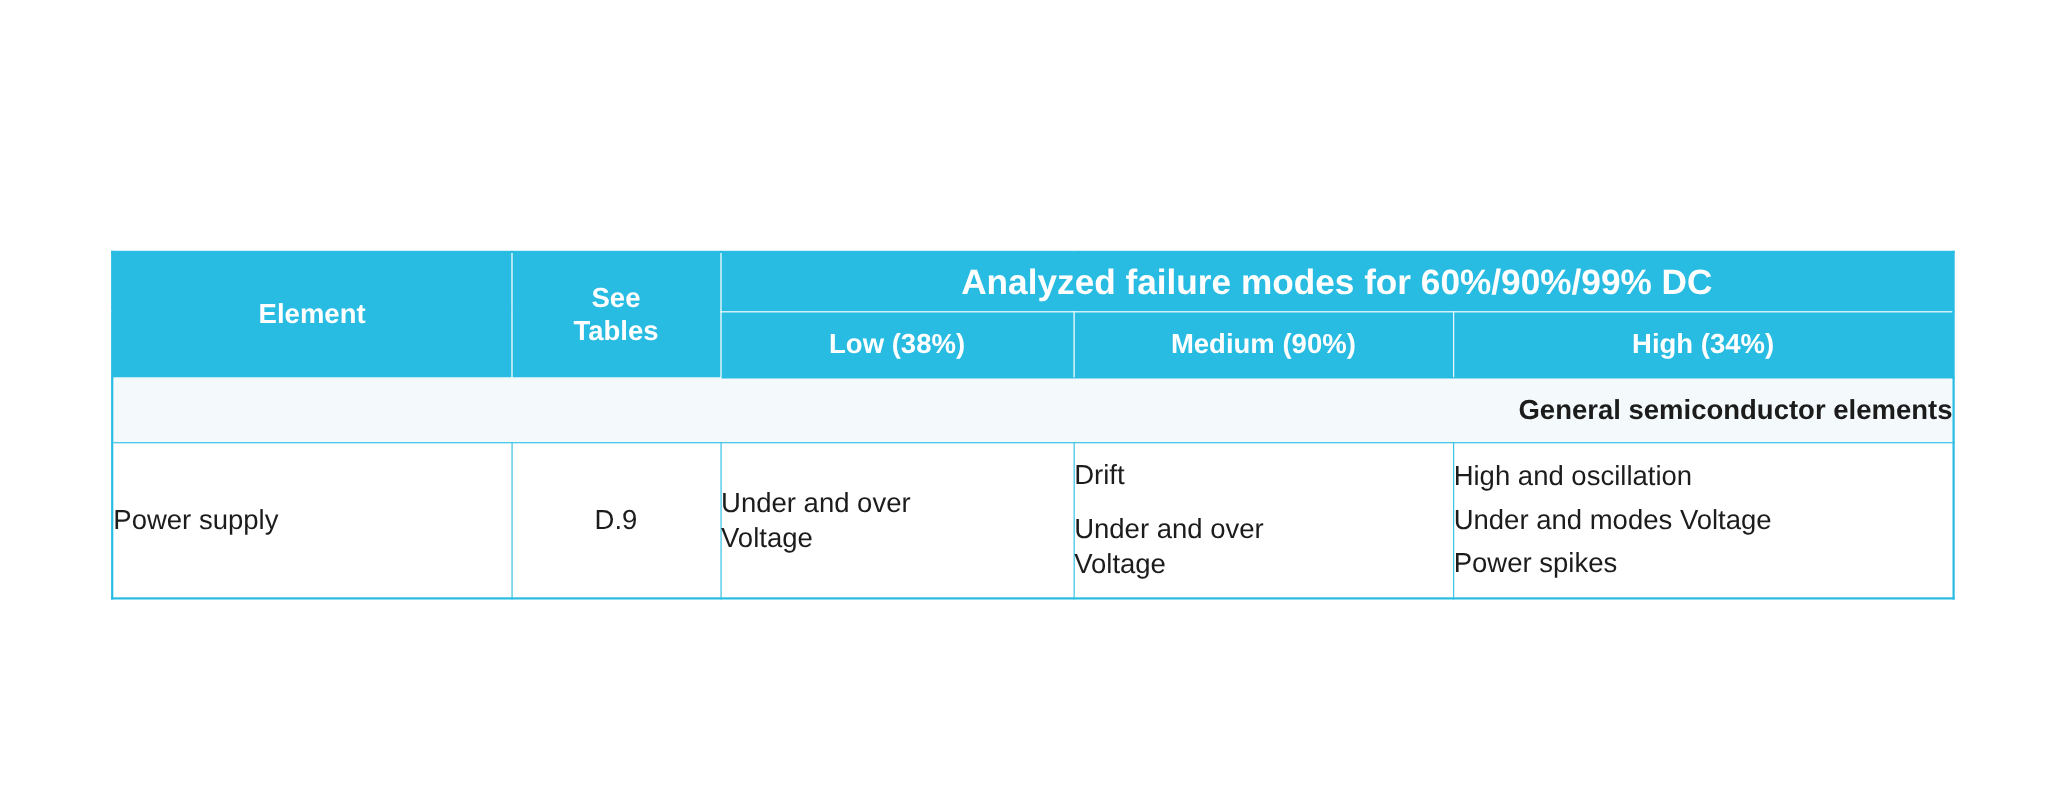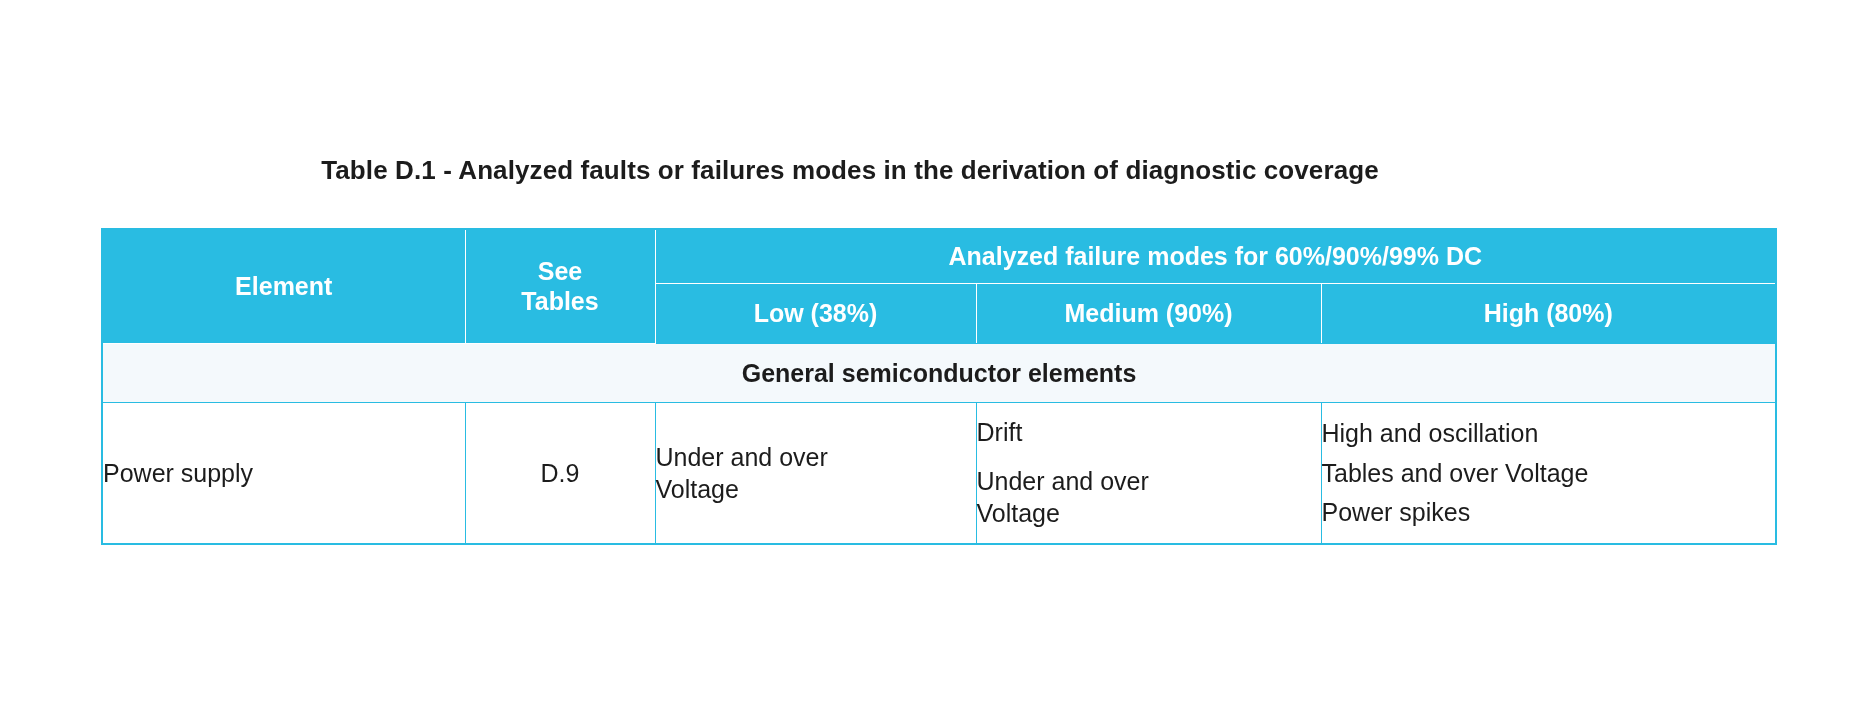--- a/index.html
+++ b/index.html
@@ -77,40 +77,40 @@
   }
   .hd-element {
     height: 113px;
   }
   .hd-see {
     height: 113px;
     margin-left: 16px;
   }
   .hd-span {
     height: 52px;
-    font-size: 25px;
+    font-size: 32px;
   }
   .hd-sub {
     height: 58px;
   }
   .hd-inner {
     padding: 4px 8px;
   }
 
   
   .hd.edge-left   { border-left-color: #29BCE2 !important; margin-top: 28px; }
   .hd.edge-right  { border-right-color: #29BCE2 !important; }
   .hd.edge-top    { border-top-color: #29BCE2 !important; }
   .hd.edge-bottom { border-bottom-color: #29BCE2 !important; }
 
   
   .section-row td {
     background: #F4F9FC;
     height: 58px;
-    text-align: center;
+    text-align: right;
     font-weight: bold;
     font-size: 25px;
     color: #1c1c1c;
     border-left-color: #29BCE2;
     border-right-color: #29BCE2;
   }
 
   
   .body-row td {
     background: #ffffff;
@@ -133,21 +133,20 @@
   }
   .ml { margin: 0 0 16px 0; }
   .ml-tight { margin: 0 0 7px 0; }
   .ml:last-child, .ml-tight:last-child { margin-bottom: 0; }
 </style>
 </head>
 <body>
 
 <div class="page">
 
-  <div class="table-title">Table D.1 - Analyzed faults or failures modes in the derivation of diagnostic coverage</div>
 
   <div class="table-wrap">
     <table class="dc-table">
       <colgroup>
         <col class="c-element">
         <col class="c-see">
         <col class="c-low">
         <col class="c-medium">
         <col class="c-high">
       </colgroup>
@@ -167,21 +166,21 @@
           </th>
         </tr>
         <tr>
           <th class="hd hd-sub edge-bottom">
             <div class="hd-inner">Low (38%)</div>
           </th>
           <th class="hd hd-sub edge-bottom">
             <div class="hd-inner">Medium (90%)</div>
           </th>
           <th class="hd hd-sub edge-bottom edge-right">
-            <div class="hd-inner">High (80%)</div>
+            <div class="hd-inner">High (34%)</div>
           </th>
         </tr>
       </thead>
       <tbody>
         <tr class="section-row">
           <td colspan="5">General semiconductor elements</td>
         </tr>
         <tr class="body-row">
           <td class="cell-pad-left">Power supply</td>
           <td class="cell-center">D.9</td>
@@ -193,21 +192,21 @@
           </td>
           <td class="cell-pad-left cell-top">
             <div class="ml">Drift</div>
             <div class="ml">
               <div>Under and over</div>
               <div>Voltage</div>
             </div>
           </td>
           <td class="cell-pad-left cell-top">
             <div class="ml-tight">High and oscillation</div>
-            <div class="ml-tight">Tables and over Voltage</div>
+            <div class="ml-tight">Under and modes Voltage</div>
             <div class="ml-tight">Power spikes</div>
           </td>
         </tr>
       </tbody>
     </table>
   </div>
 
 </div>
 
 </body></html>

